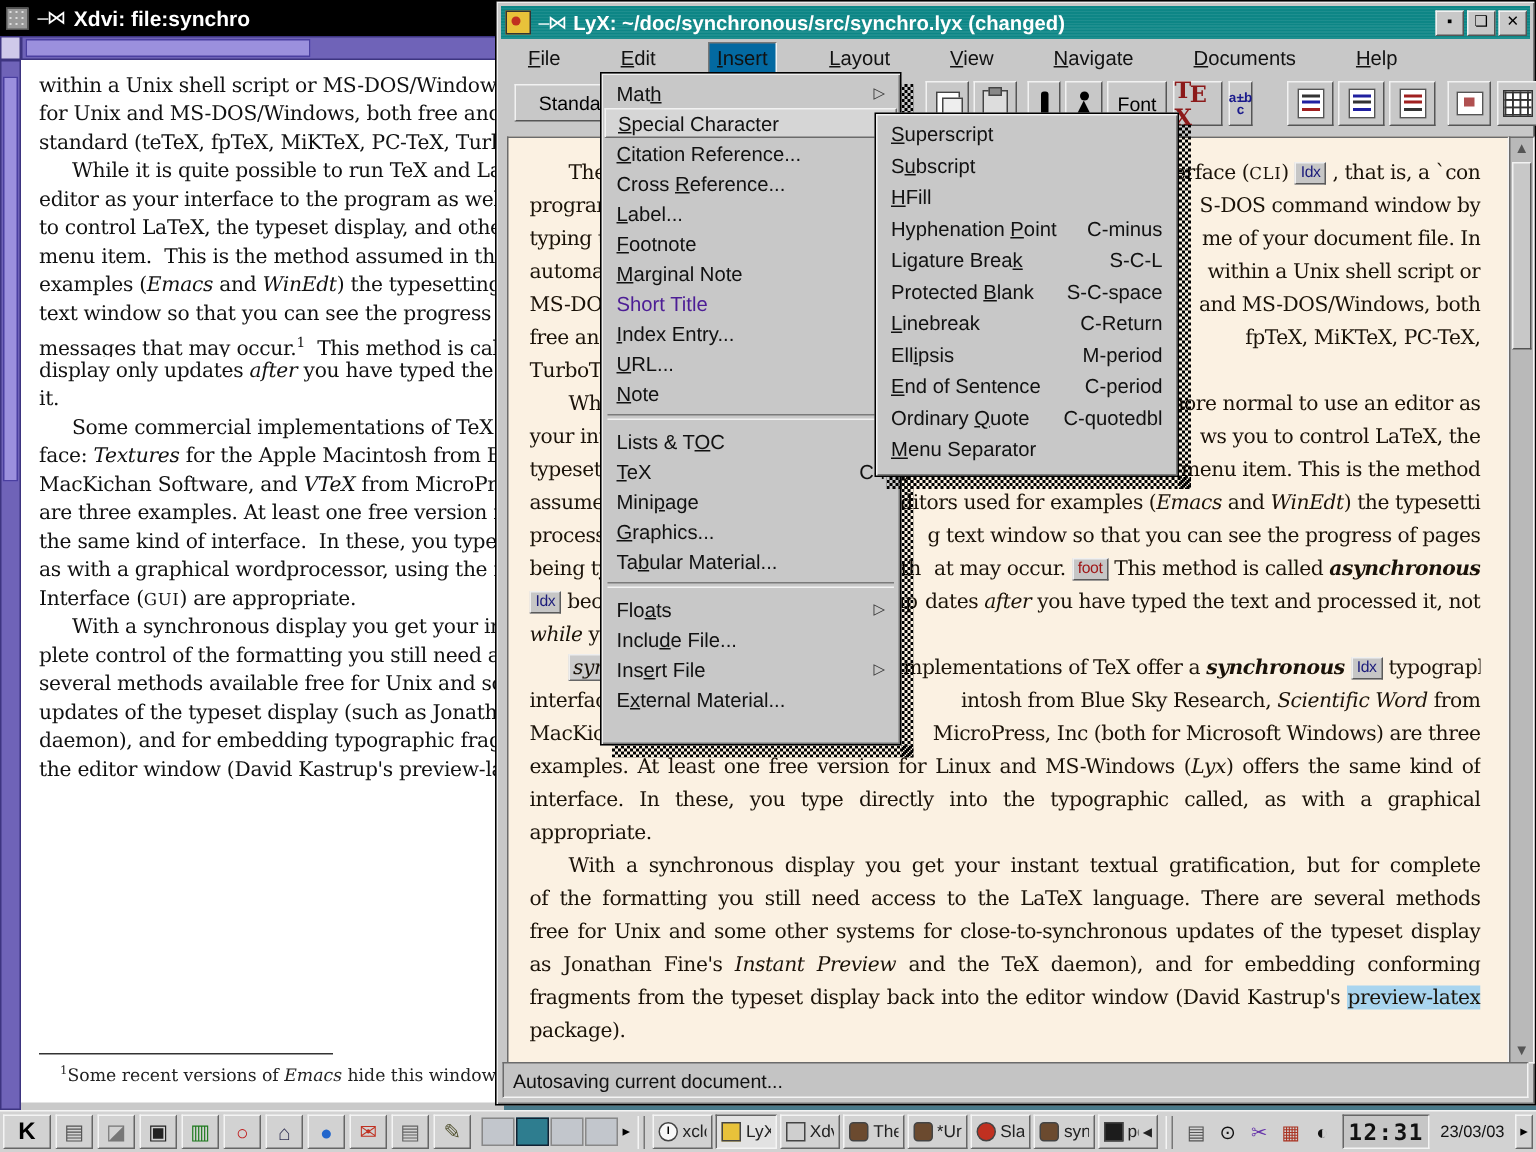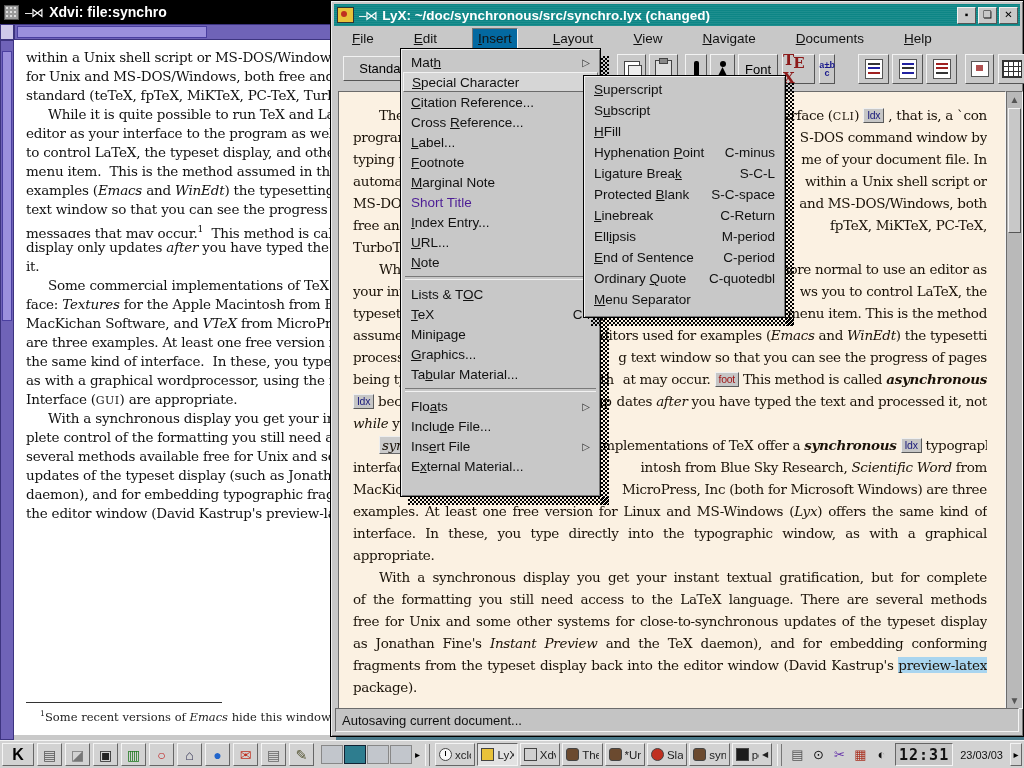--- a/index.html
+++ b/index.html
@@ -354,21 +354,21 @@
           </div>
           <div class="dl split">
             <span class="part"><span>interface: </span><span class="s-i">Textures</span><span> for the Apple Mac</span></span>
             <span class="part"><span>intosh from Blue Sky Research, </span><span class="s-i">Scientific Word</span><span> from</span></span>
           </div>
           <div class="dl split">
             <span class="part"><span>MacKichan Software, and </span><span class="s-i">VTeX</span><span> from</span></span>
             <span class="part"><span>MicroPress, Inc (both for Microsoft Windows) are three</span></span>
           </div>
           <div class="dl full"><span>examples. At least one free version for Linux and MS-Windows (</span><span class="s-i">Lyx</span><span>) offers the same kind of</span></div>
-          <div class="dl full"><span>interface. In these, you type directly into the typographic window, as with a graphical</span></div>
+          <div class="dl full"><span>interface. In these, you type directly into the typographic called, as with a graphical</span></div>
           <div class="dl full last"><span>appropriate.</span></div>
           <div class="dl full in"><span>With a synchronous display you get your instant textual gratification, but for complete control</span></div>
           <div class="dl full"><span>of the formatting you still need access to the LaTeX language. There are several methods available</span></div>
           <div class="dl full"><span>free for Unix and some other systems for close-to-synchronous updates of the typeset display (such</span></div>
           <div class="dl full"><span>as Jonathan Fine's </span><span class="s-i">Instant Preview</span><span> and the TeX daemon), and for embedding conforming</span></div>
           <div class="dl full"><span>fragments from the typeset display back into the editor window (David Kastrup's </span><span class="s-sel">preview-latex</span></div>
           <div class="dl full last"><span>package).</span></div>
         </div>
     </div>
     <div class="vsb">

